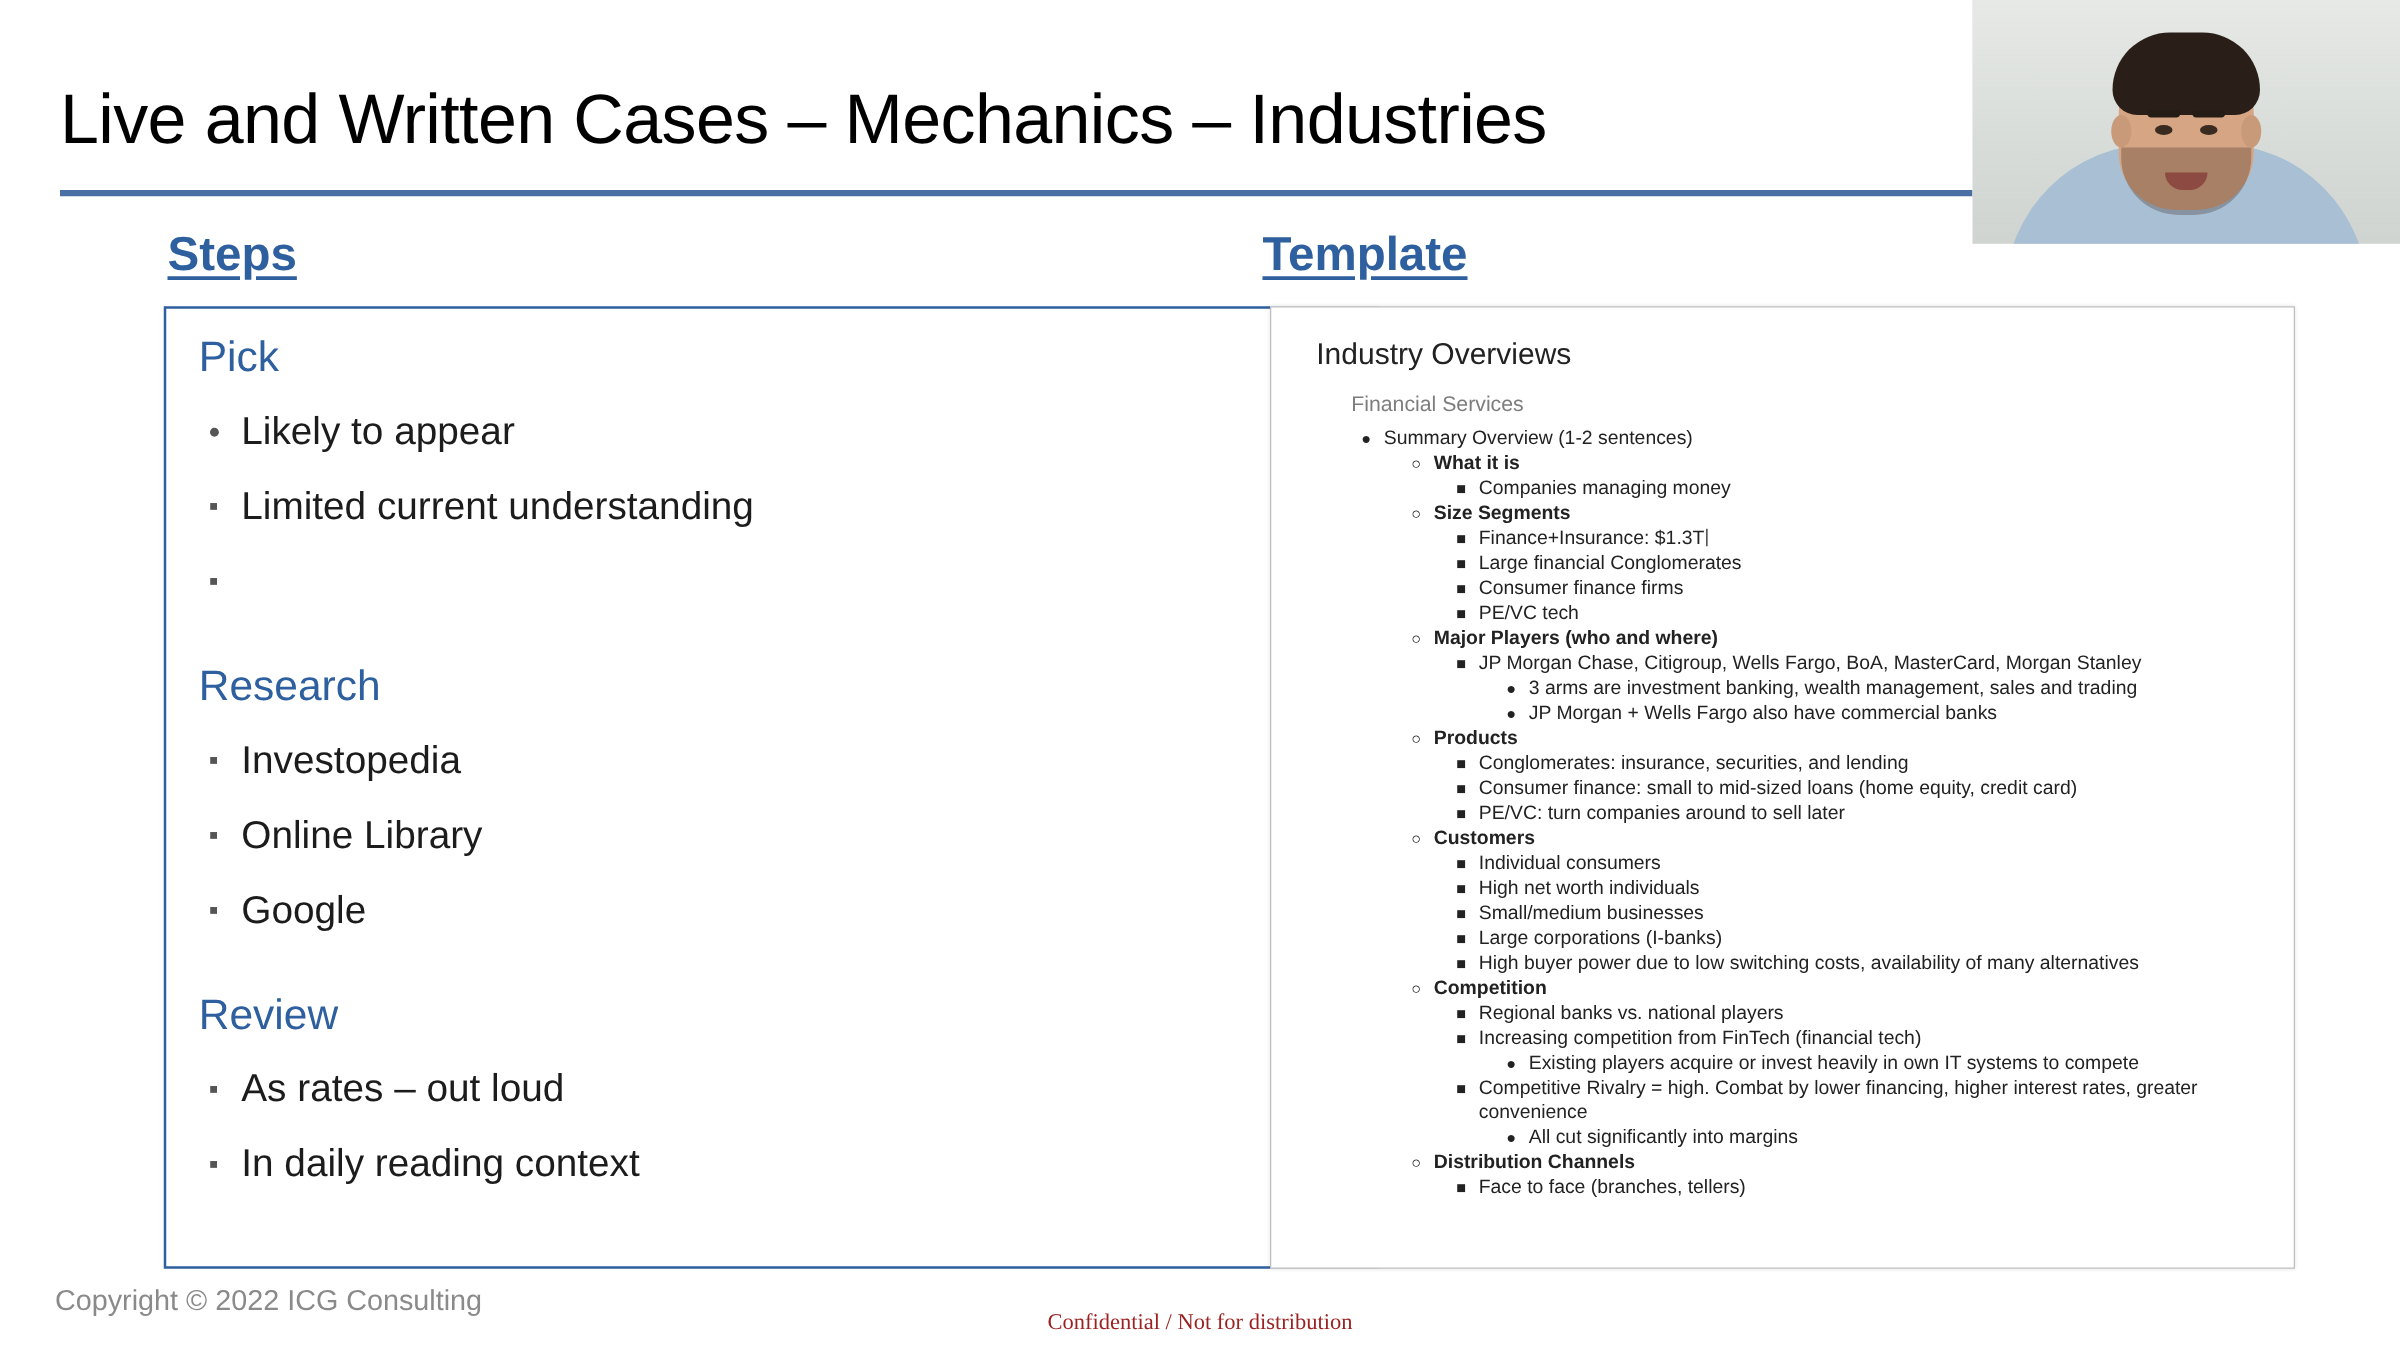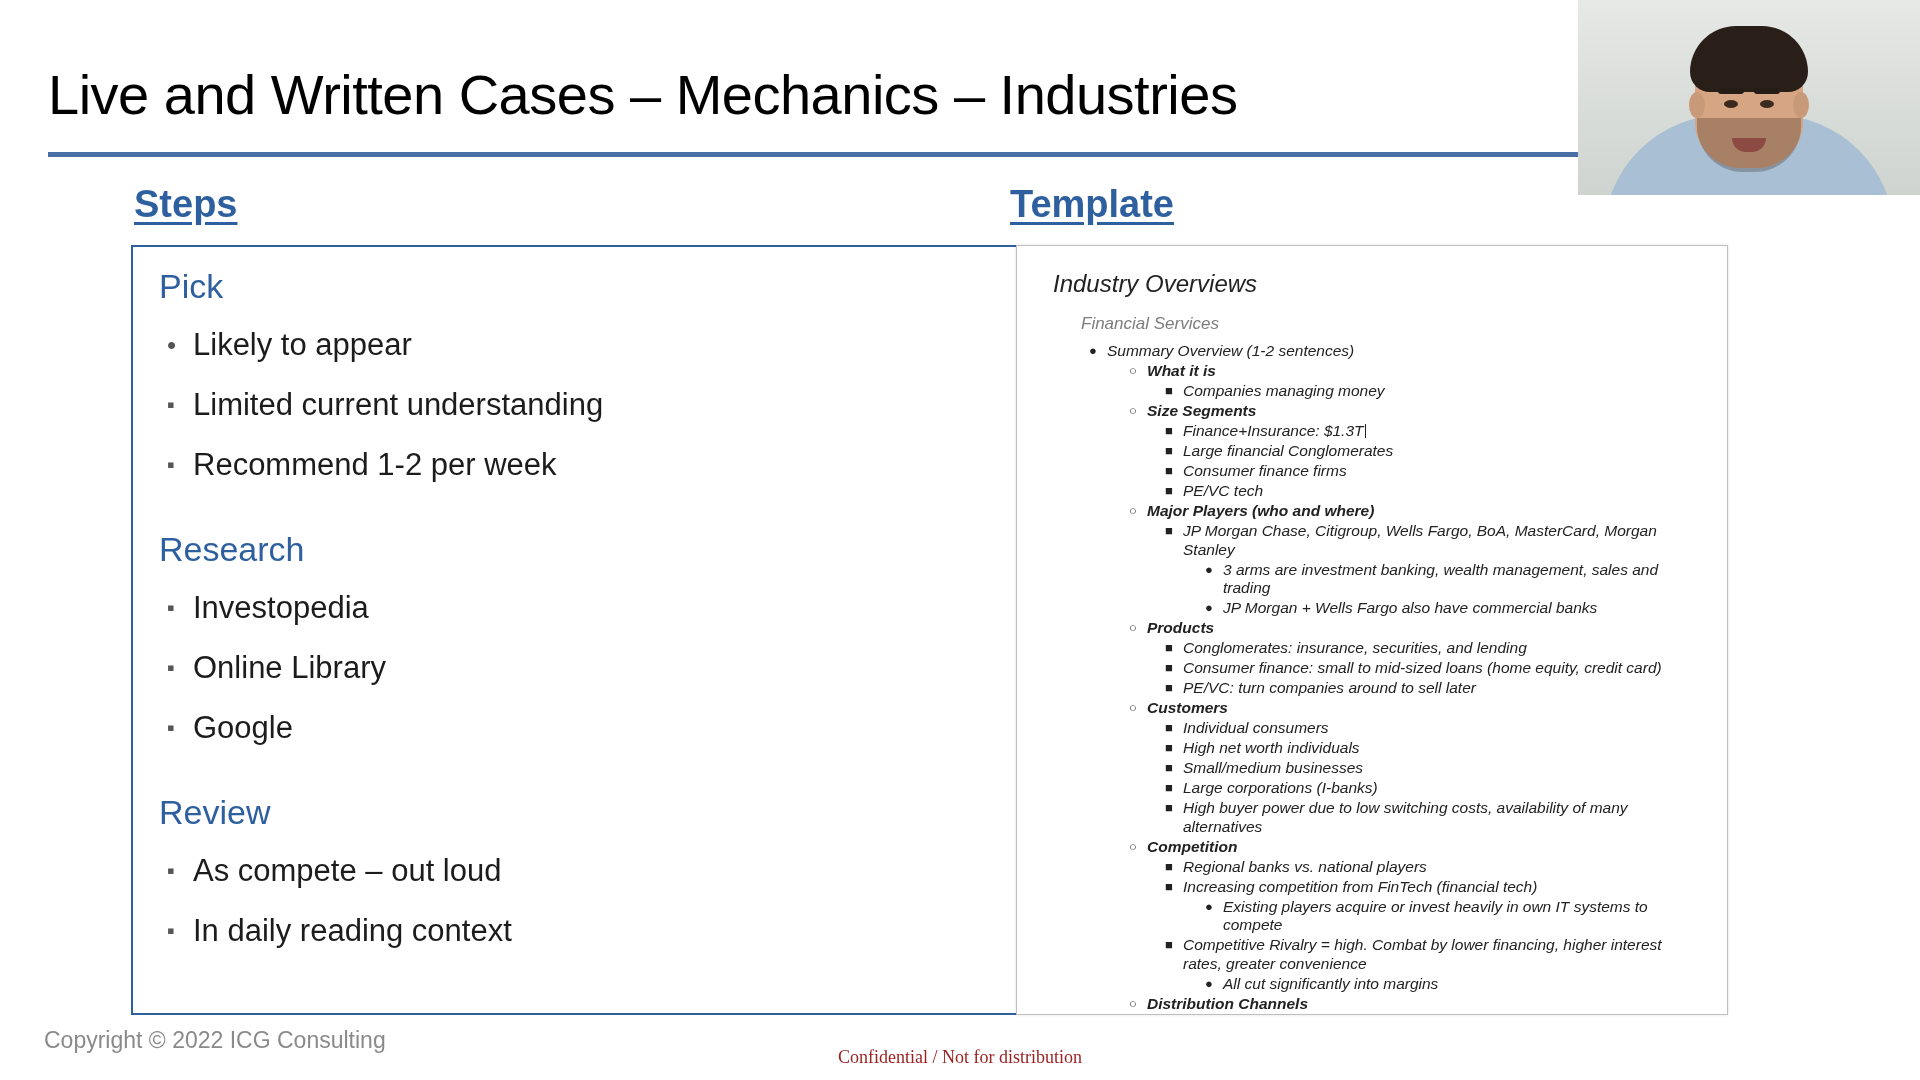--- a/index.html
+++ b/index.html
@@ -187,27 +187,26 @@
     color: #1c1c1c;
     line-height: 42px;
   }
   .group-gap { height: 44px; }
 
   
   .doc {
     position: absolute;
     left: 1016px;
     top: 245px;
-    width: 712px;
+    width: 820px;
     height: 770px;
     border: 1px solid #bfbfbf;
     background: #ffffff;
     box-shadow: 0 0 3px rgba(0,0,0,0.12);
     overflow: hidden;
-    font-style: italic;
   }
   .doc-inner {
     padding: 24px 26px 10px 36px;
     font-family: "Liberation Sans", sans-serif;
   }
   .doc-title {
     font-size: 24px;
     color: #222;
     margin-bottom: 16px;
   }
@@ -299,41 +298,40 @@
         <div class="bullet-row">
           <span class="bullet-mark round">•</span>
           <span class="bullet-text">Likely to appear</span>
         </div>
         <div class="bullet-row">
           <span class="bullet-mark">▪</span>
           <span class="bullet-text">Limited current understanding</span>
         </div>
         <div class="bullet-row">
           <span class="bullet-mark">▪</span>
-          <span class="bullet-text">Recommend 1-2 per week</span>
         </div>
         <div class="group-gap"></div>
         <div class="group-title">Research</div>
         <div class="bullet-row">
           <span class="bullet-mark">▪</span>
           <span class="bullet-text">Investopedia</span>
         </div>
         <div class="bullet-row">
           <span class="bullet-mark">▪</span>
           <span class="bullet-text">Online Library</span>
         </div>
         <div class="bullet-row">
           <span class="bullet-mark">▪</span>
           <span class="bullet-text">Google</span>
         </div>
         <div class="group-gap"></div>
         <div class="group-title">Review</div>
         <div class="bullet-row">
           <span class="bullet-mark">▪</span>
-          <span class="bullet-text">As compete – out loud</span>
+          <span class="bullet-text">As rates – out loud</span>
         </div>
         <div class="bullet-row">
           <span class="bullet-mark">▪</span>
           <span class="bullet-text">In daily reading context</span>
         </div>
       </div>
   </div>
 
   <div class="doc">
     <div class="doc-inner">

